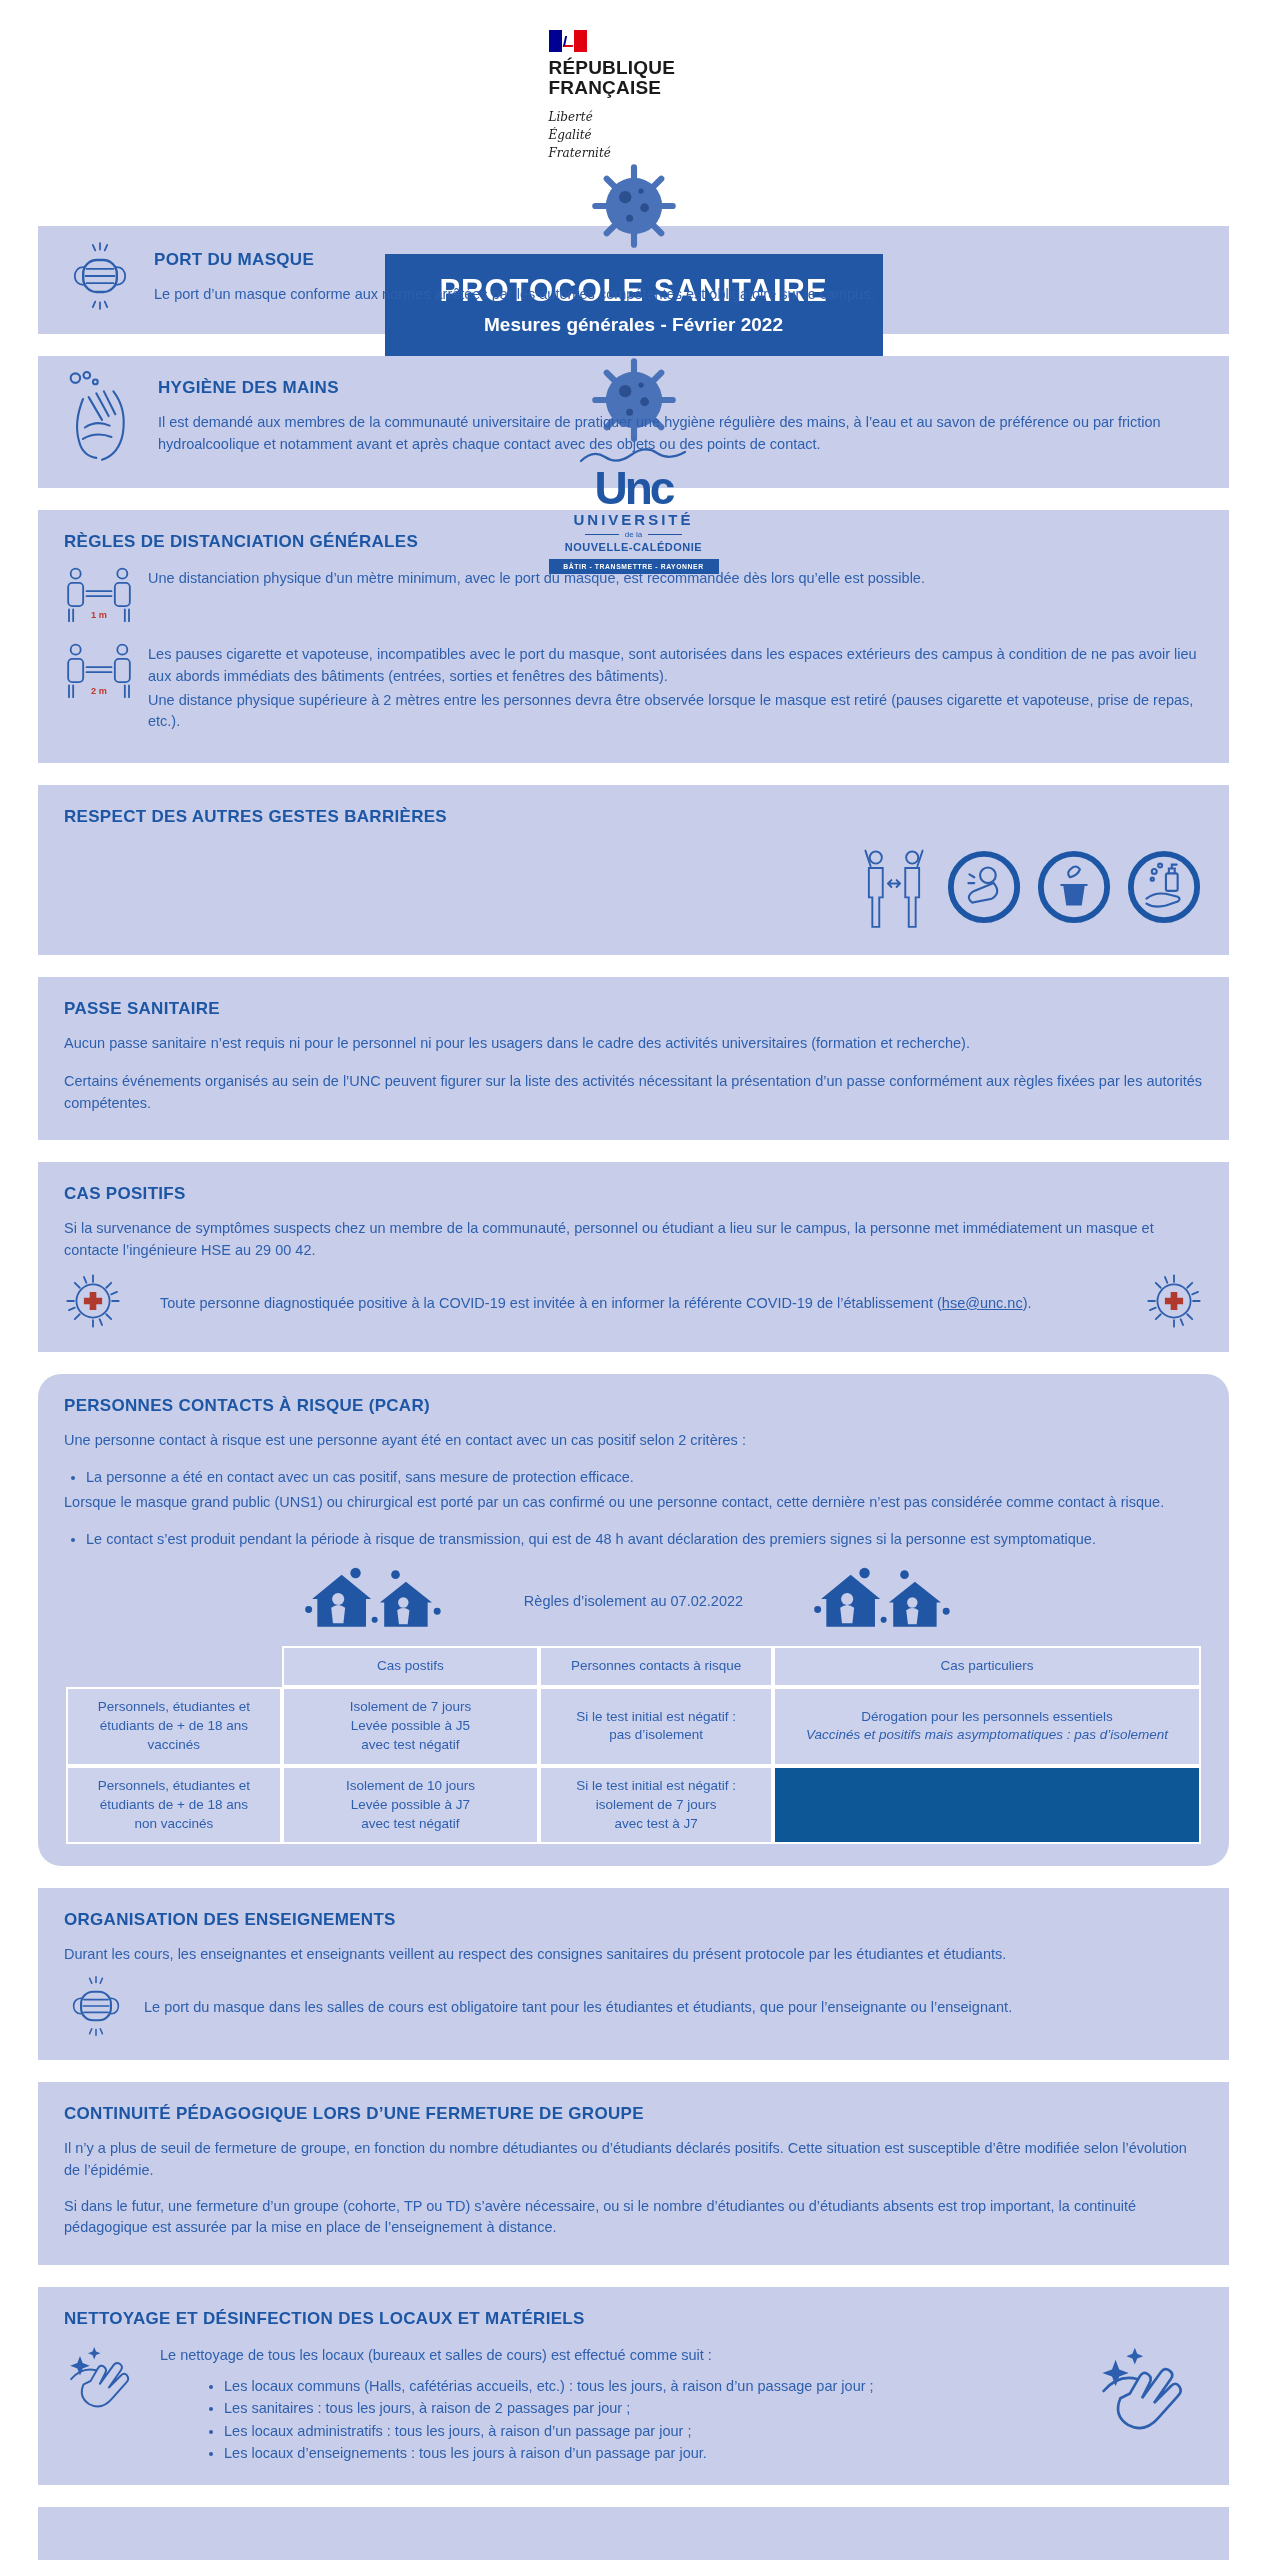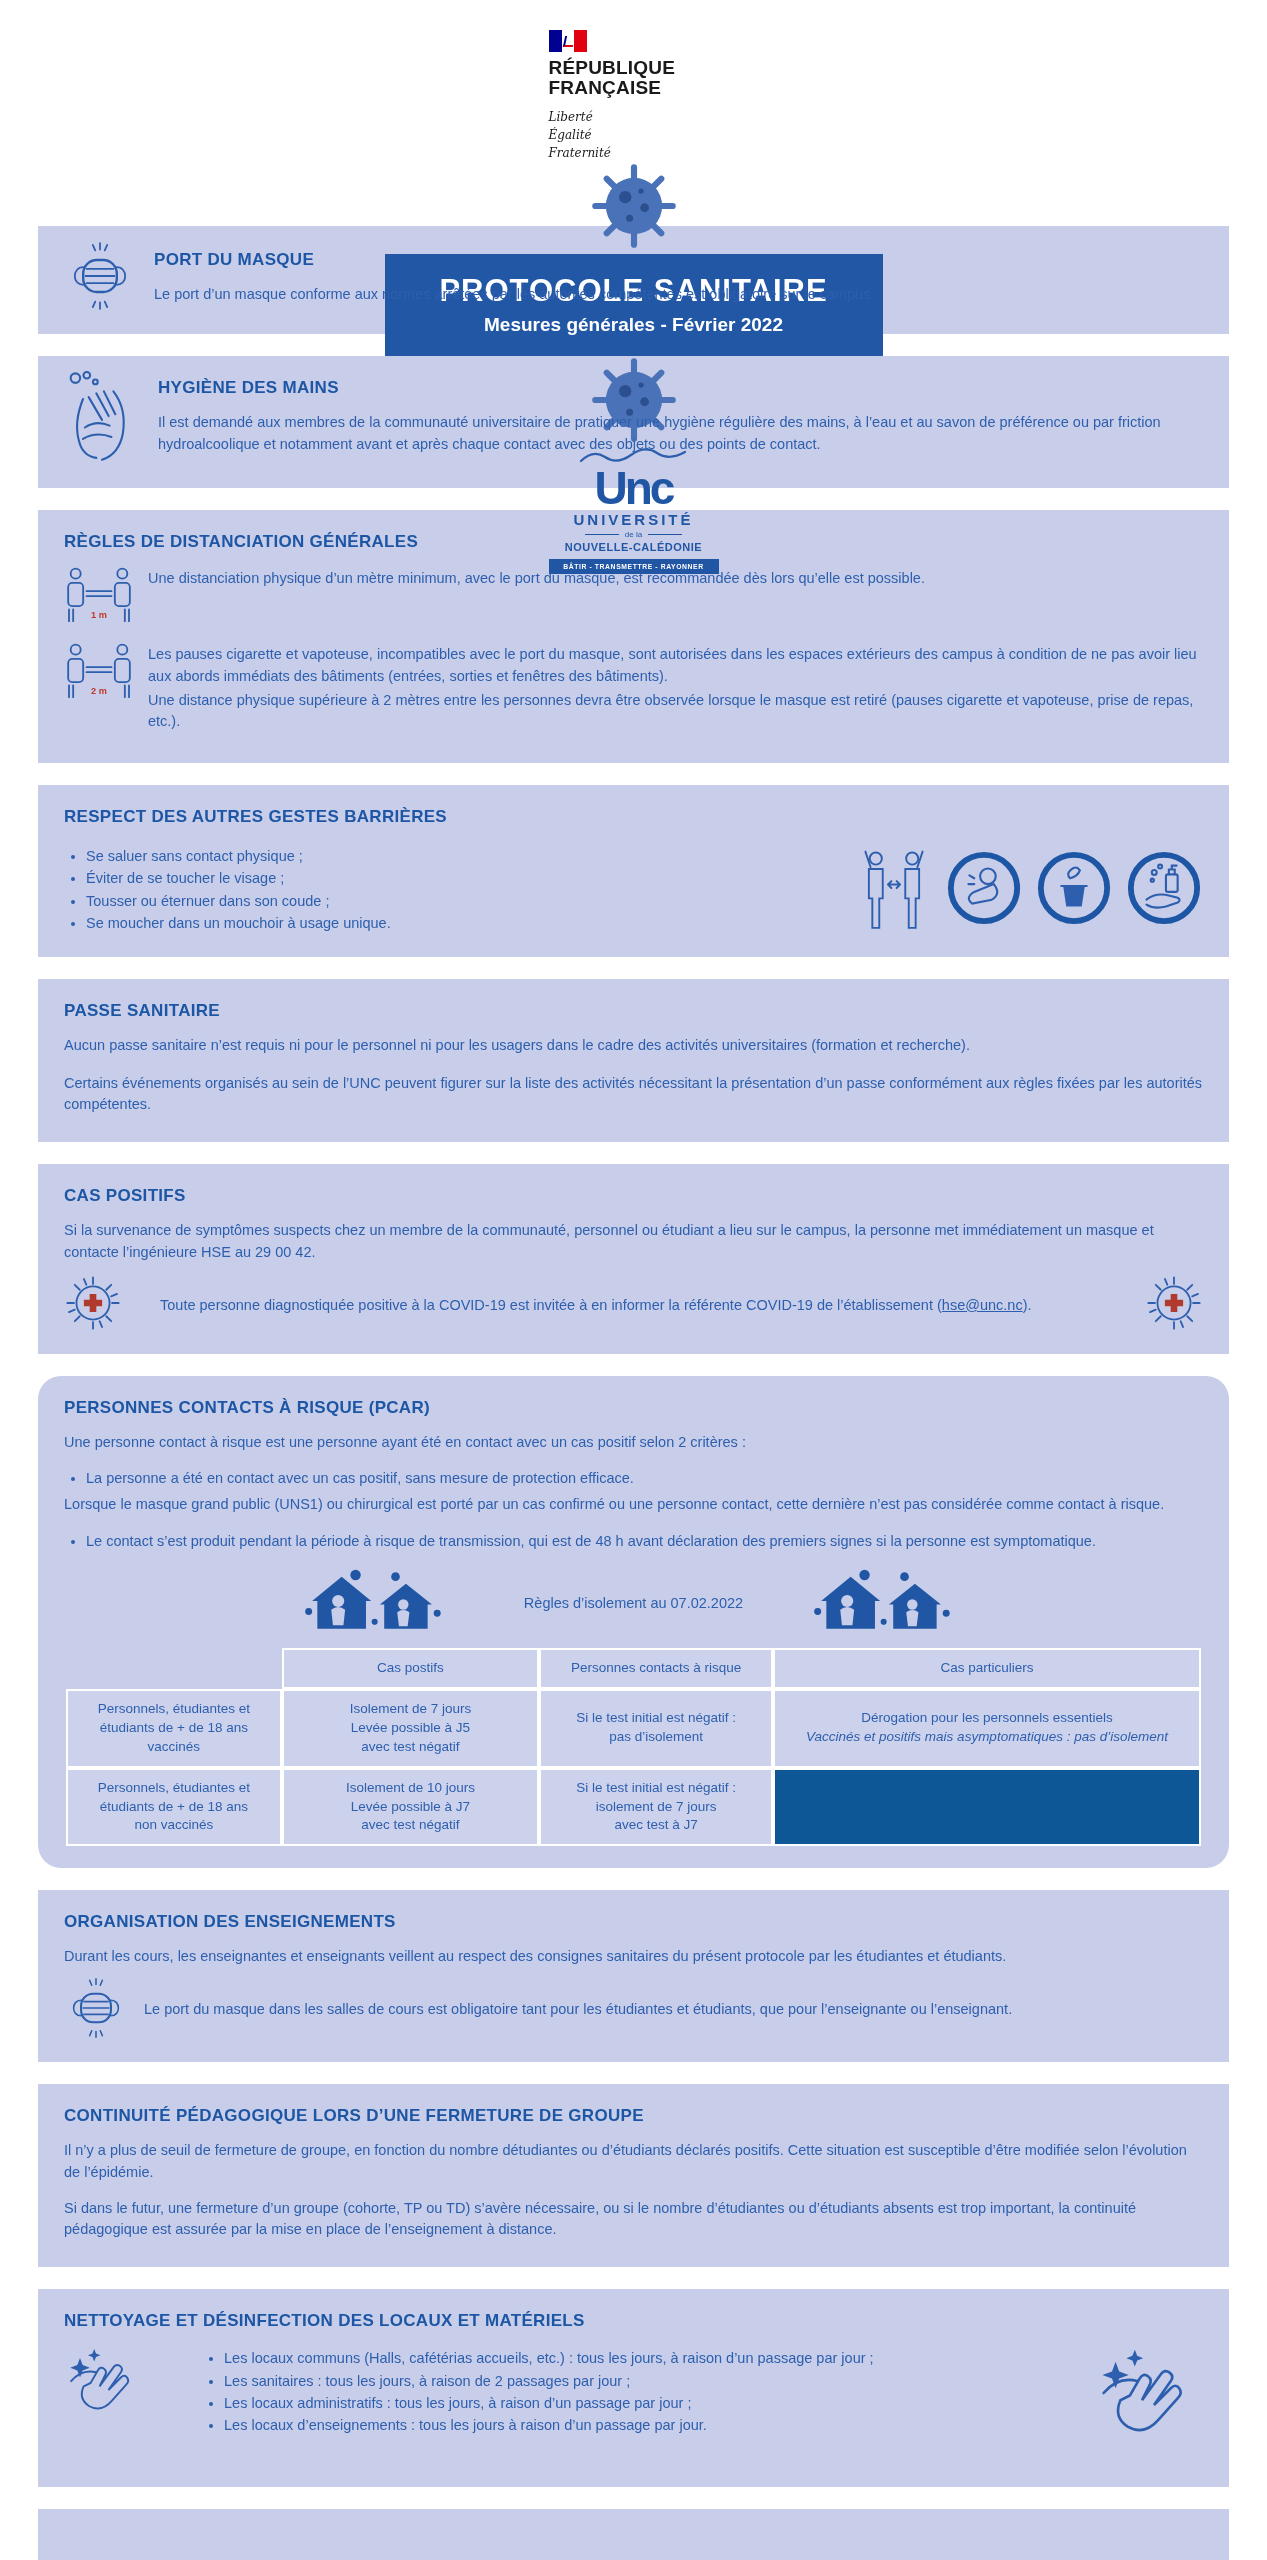--- a/index.html
+++ b/index.html
@@ -247,26 +247,20 @@
         <p class="body-text" style="margin-bottom:2px;">Les pauses cigarette et vapoteuse, incompatibles avec le port du masque, sont autorisées dans les espaces extérieurs des campus à condition de ne pas avoir lieu aux abords immédiats des bâtiments (entrées, sorties et fenêtres des bâtiments).</p>
         <p class="body-text" style="margin-top:2px;">Une distance physique supérieure à 2 mètres entre les personnes devra être observée lorsque le masque est retiré (pauses cigarette et vapoteuse, prise de repas, etc.).</p>
       </div>
     </div>
   </div>
 
   <div class="card" style="min-height:130px;">
     <div class="sec-title">RESPECT DES AUTRES GESTES BARRIÈRES</div>
     <div class="gestes-wrap">
       <div class="gestes-text">
-        <ul class="blist">
-          <li>Se saluer sans contact physique ;</li>
-          <li>Éviter de se toucher le visage ;</li>
-          <li>Tousser ou éternuer dans son coude ;</li>
-          <li>Se moucher dans un mouchoir à usage unique.</li>
-        </ul>
       </div>
       <div class="gestes-icons">
         <span>
           <svg width="78" height="92" viewBox="0 0 90 104">
             <g class="st2">
               <circle cx="24" cy="18" r="7"></circle>
                 <circle cx="66" cy="18" r="7"></circle>
               <path d="M18 28 L12 10"></path>
                 <path d="M72 28 L78 10"></path>
               <path d="M16 30 h16 v34 h-4 v34 h-8 v-34 h-4 z"></path>
@@ -492,20 +486,21 @@
         <svg width="80" height="90" viewBox="0 0 90 100">
           <g class="st2">
             <path d="M8 40 Q20 26 36 30"></path>
             <path d="M30 42 l8 -14 q3 -5 7 -2 q4 3 1 8 l-6 12 l16 -22 q3 -4 7 -1 q4 3 1 7 l-14 20 l14 -14 q4 -4 7 0 q3 4 -1 8 l-16 18 q-12 14 -26 6 q-12 -8 -6 -22 Z"></path>
           </g>
           <path d="M18 14 L21 22 L29 25 L21 28 L18 36 L15 28 L7 25 L15 22 Z" fill="#2d5fae"></path>
           <path d="M34 4 l2 5 l5 2 l-5 2 l-2 5 l-2 -5 l-5 -2 l5 -2 Z" fill="#2d5fae"></path>
         </svg>
       </span>
       <div class="clean-text">
+        <p class="body-text" style="margin-top:2px;">Le nettoyage de tous les locaux (bureaux et salles de cours) est effectué  comme suit :</p>
         <ul>
           <li>Les locaux communs (Halls, cafétérias accueils, etc.) : tous les jours, à raison d’un passage par jour ;</li>
           <li>Les sanitaires : tous les jours, à raison de 2 passages par jour ;</li>
           <li>Les locaux administratifs : tous les jours, à raison d’un passage par jour ;</li>
           <li>Les locaux d’enseignements : tous les jours à raison d’un passage par jour.</li>
         </ul>
       </div>
       <span class="iconbox">
         <svg width="110" height="120" viewBox="0 0 90 100">
           <g class="st2">

